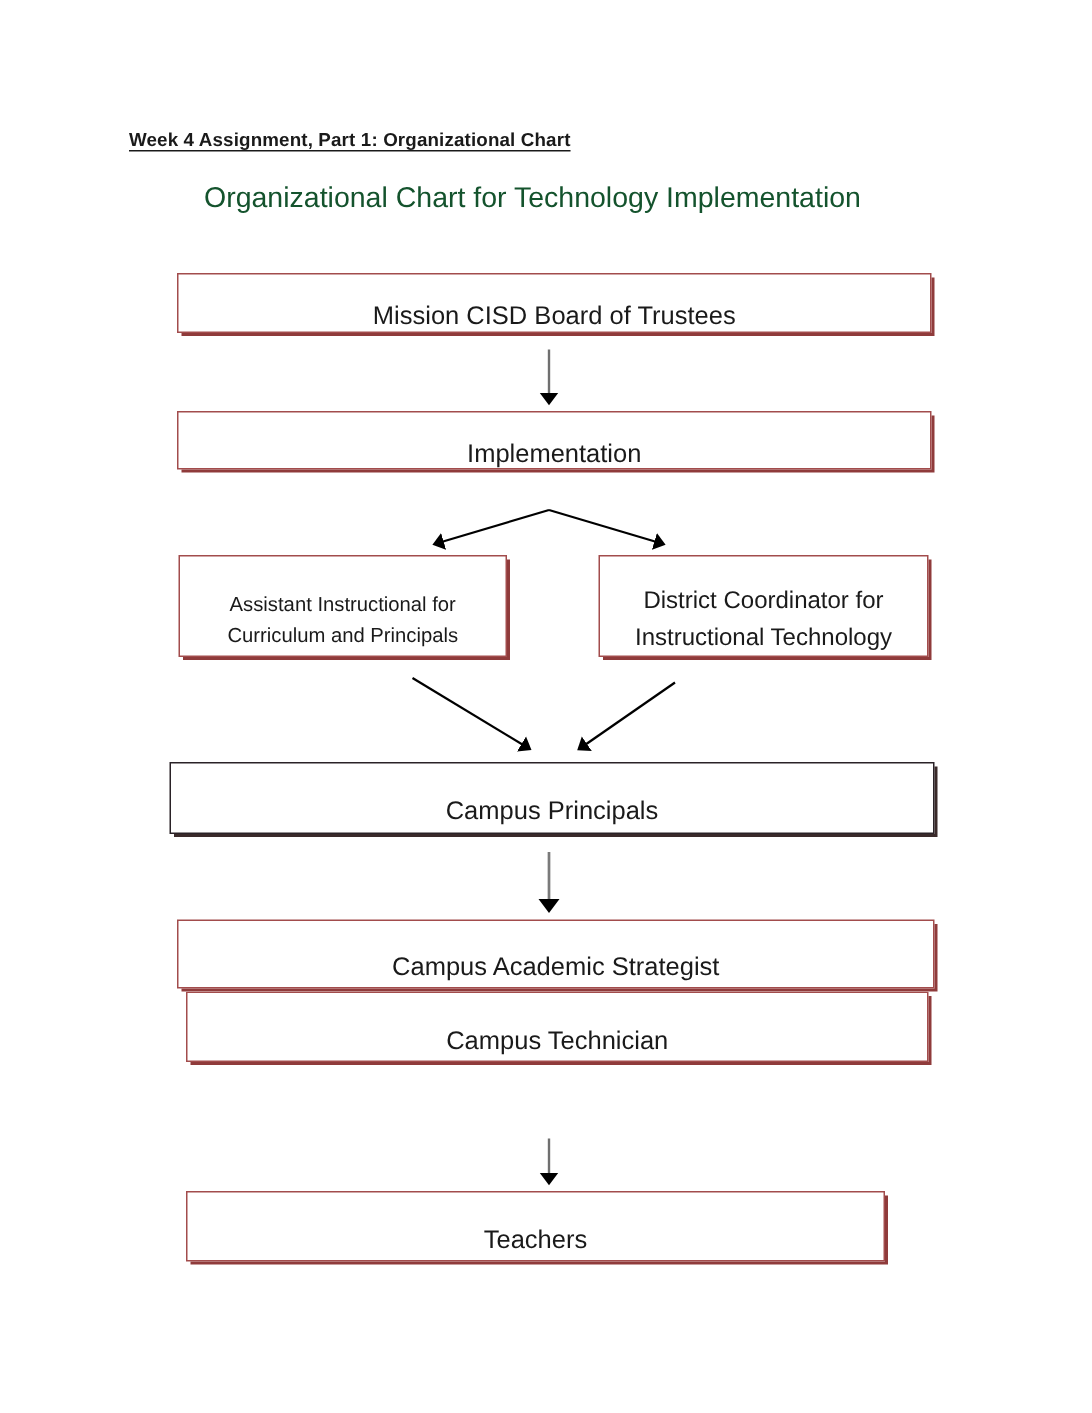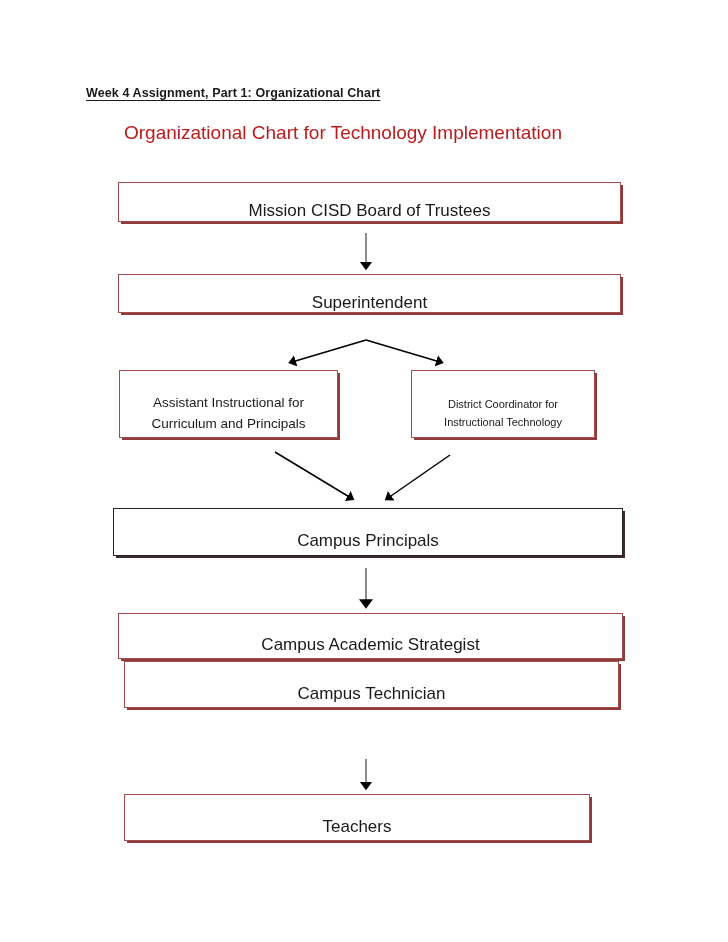--- a/index.html
+++ b/index.html
@@ -30,24 +30,24 @@
     font-size: 12.5px;
     font-weight: bold;
     letter-spacing: 0.1px;
     color: #1a1a1a;
     text-decoration: underline;
     text-underline-offset: 3px;
     white-space: nowrap;
   }
   .chart-title {
     position: absolute;
-    left: 124px;
+    left: 136px;
     top: 122px;
     font-size: 19px;
-    color: #b91c1c;
+    color: #14532d;
     white-space: nowrap;
   }
 
   
   .node {
     position: absolute;
     box-sizing: border-box;
     background: #ffffff;
     border: 1.3px solid #a24c4c;
     box-shadow: 2.5px 2.5px 0 -0.5px #8f3b3b;
@@ -64,21 +64,21 @@
   }
   .node .label {
     display: block;
     padding: 0 10px;
     margin-top: 19px;
   }
 
   .n-board        { left: 118px; top: 182px; width: 503px; height: 40px;  font-size: 17px; }
   .n-super        { left: 118px; top: 274px; width: 503px; height: 39px;  font-size: 17px; }
   .n-asst         { left: 119px; top: 370px; width: 219px; height: 68px;  font-size: 13.5px; }
-  .n-coord        { left: 411px; top: 370px; width: 184px; height: 68px;  font-size: 11px; }
+  .n-coord        { left: 399px; top: 370px; width: 220px; height: 68px;  font-size: 16px; }
   .n-principals   { left: 113px; top: 508px; width: 510px; height: 48px;  font-size: 17px; }
   .n-strategist   { left: 118px; top: 613px; width: 505px; height: 46px;  font-size: 17px; }
   .n-technician   { left: 124px; top: 661px; width: 495px; height: 47px;  font-size: 17px; }
   .n-teachers     { left: 124px; top: 794px; width: 466px; height: 47px;  font-size: 17px; }
 
   
   .connectors {
     position: absolute;
     left: 0;
     top: 0;
@@ -134,21 +134,21 @@
     <g>
       <line x1="366" y1="759" x2="366" y2="786" stroke="#6f6f6f" stroke-width="1.6" marker-end="url(#ah-black)"></line>
     </g>
   </svg>
 
   <div class="node n-board">
     <span class="label">Mission CISD Board of Trustees</span>
   </div>
 
   <div class="node n-super">
-    <span class="label">Superintendent</span>
+    <span class="label">Implementation</span>
   </div>
 
   <div class="node n-asst">
     <span class="label">
       <span>Assistant Instructional for</span><br>
       <span>Curriculum and Principals</span>
     </span>
   </div>
 
   <div class="node n-coord">

